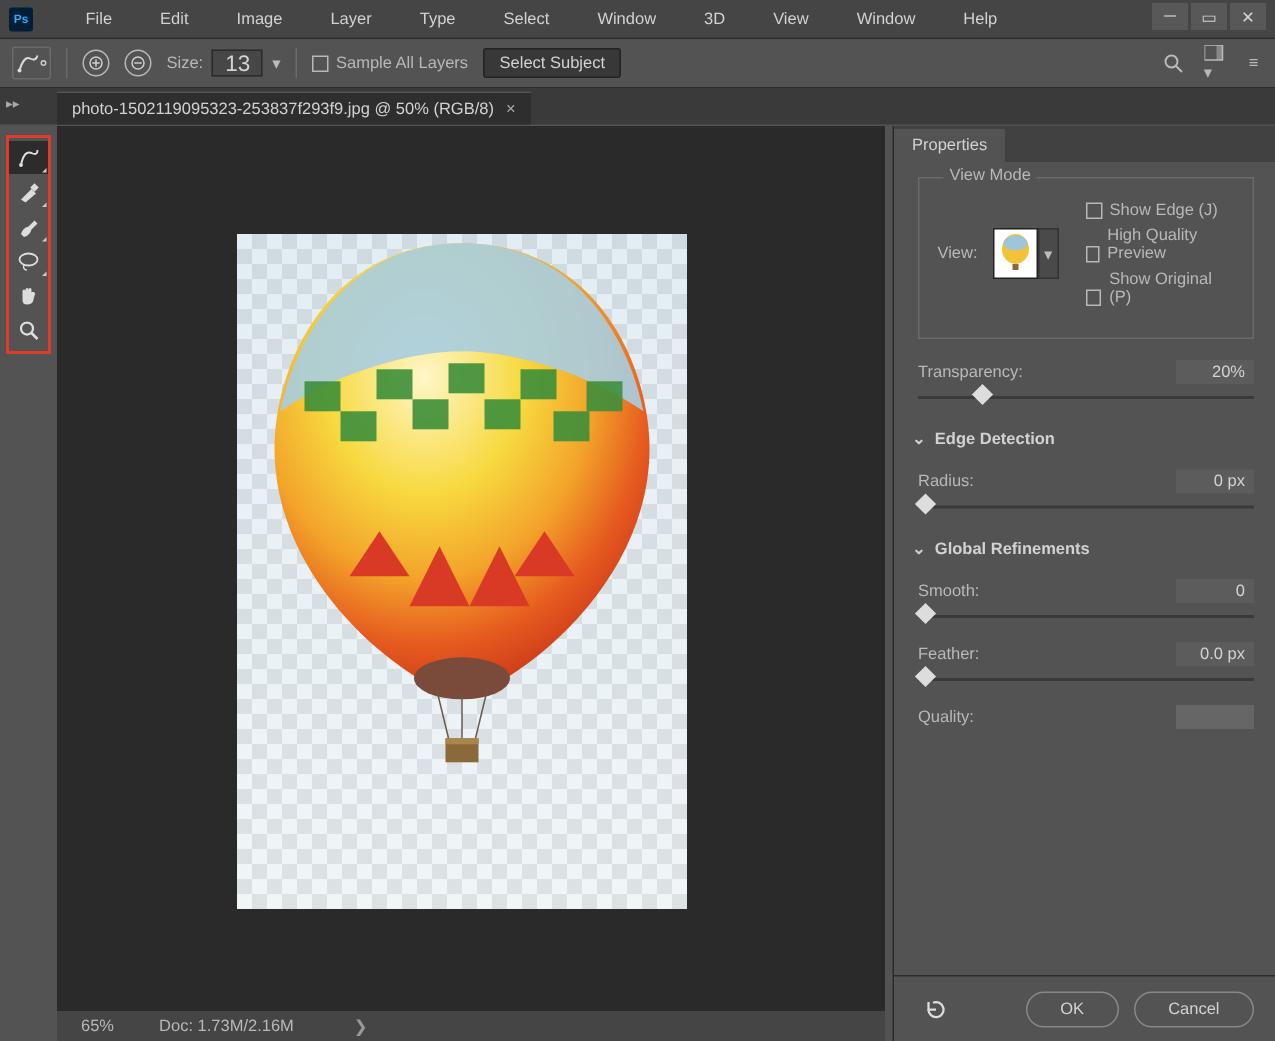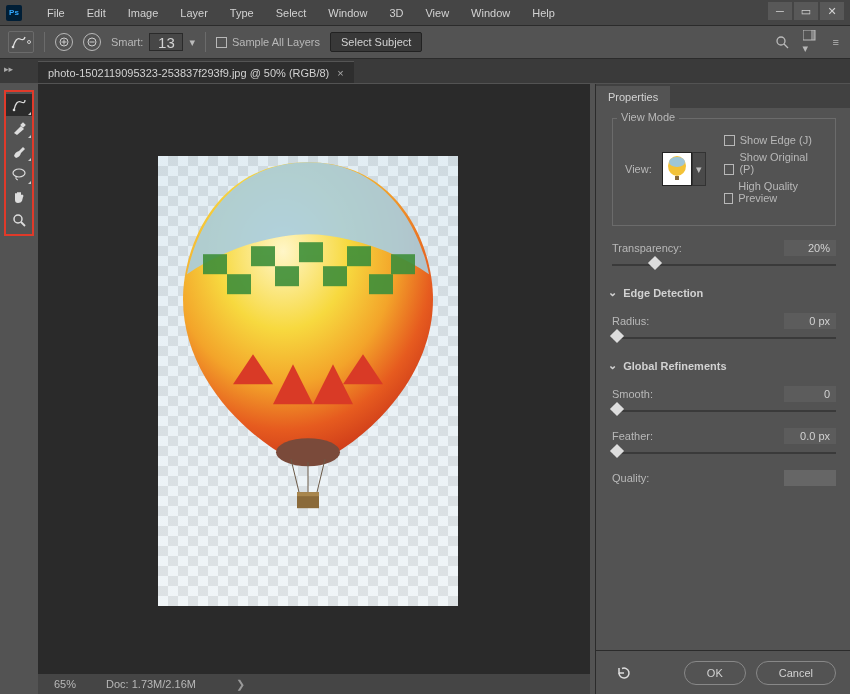--- a/index.html
+++ b/index.html
@@ -16,21 +16,21 @@
     --text-dim:#b8b8b8;
     --accent:#1473e6;
     --canvas-bg:#2a2a2a;
     --field:#474747;
     --field-light:#5c5c5c;
     --hl-red:#e03a2a;
   }
   *{box-sizing:border-box;font-family:"Segoe UI",Tahoma,Arial,sans-serif;}
   body{margin:0;width:850px;height:694px;background:var(--bg0);color:var(--text);font-size:11px;overflow:hidden;position:relative;}
   
-  .menubar{height:25px;background:var(--bg1);display:flex;align-items:center;gap:4px;padding:0 6px;}
+  .menubar{height:25px;background:var(--bg1);display:flex;align-items:center;gap:14px;padding:0 6px;}
   .ps-logo{width:16px;height:16px;background:#001e36;color:#31a8ff;font-weight:800;font-size:8px;display:flex;align-items:center;justify-content:center;border-radius:2px;margin-right:12px;}
   .menubar .mi{padding:4px 9px;color:var(--text);cursor:default;}
   .win-controls{position:absolute;right:6px;top:2px;display:flex;gap:2px;}
   .win-btn{width:24px;height:18px;background:var(--bg4);display:flex;align-items:center;justify-content:center;color:var(--text);}
   
   .optbar{height:34px;background:var(--bg0);border-top:1px solid var(--line);border-bottom:1px solid var(--line);display:flex;align-items:center;padding:0 8px;gap:10px;}
   .tool-thumb{width:26px;height:22px;border:1px solid var(--line2);border-radius:2px;display:flex;align-items:center;justify-content:center;}
   .tool-thumb .dot{width:4px;height:4px;border:1px solid #ccc;border-radius:50%;}
   .sep{width:1px;height:20px;background:var(--line2);}
   .circbtn{width:18px;height:18px;border:1px solid var(--text-dim);border-radius:50%;display:flex;align-items:center;justify-content:center;color:var(--text-dim);cursor:pointer;}
@@ -60,21 +60,21 @@
   .sky{position:absolute;inset:0;background:linear-gradient(#cfe2ec 0%,#d9e7ef 40%,#e6eef2 100%);opacity:.6;}
   .balloon{position:absolute;left:50%;top:46%;transform:translate(-50%,-58%);}
   .statusbar{position:absolute;left:38px;bottom:0;right:260px;height:20px;background:var(--bg1);display:flex;align-items:center;color:var(--text-dim);font-size:11px;gap:30px;padding-left:16px;}
   .statusbar .chev{margin-left:10px;color:#999;}
   
   .rpanel{position:absolute;right:0;top:84px;width:255px;bottom:0;background:var(--panel);border-left:1px solid var(--line);display:flex;flex-direction:column;font-size:11px;color:var(--text-dim);}
   .rpanel .tabs{height:24px;display:flex;align-items:flex-end;background:#414141;}
   .rpanel .ptab{height:22px;padding:0 12px;display:flex;align-items:center;background:var(--panel);color:var(--text);}
   .rpanel .body{flex:1;overflow:hidden;padding:10px 14px 0 16px;}
   .group-frame{border:1px solid var(--line2);padding:10px 12px 16px;margin-bottom:14px;position:relative;}
-  .group-frame .gtitle{position:absolute;top:-8px;left:4px;background:var(--panel);padding:0 4px;}
+  .group-frame .gtitle{position:absolute;top:-8px;left:16px;background:var(--panel);padding:0 4px;}
   .viewrow{display:flex;align-items:center;gap:10px;}
   .view-thumb{width:30px;height:34px;background:#fff;border:1px solid #222;display:flex;align-items:center;justify-content:center;}
   .view-thumb svg{width:22px;height:28px;}
   .dd-caret{width:14px;height:34px;border:1px solid #333;background:#4a4a4a;display:flex;align-items:center;justify-content:center;color:#bbb;}
   .chkline{display:flex;align-items:flex-end;margin:5px 0;}
   .val-field{width:52px;height:16px;background:var(--field-light);text-align:right;padding-right:6px;color:var(--text);display:flex;align-items:center;justify-content:flex-end;}
   .slider{position:relative;height:14px;margin-top:2px;}
   .slider .track{position:absolute;left:0;right:0;top:6px;height:2px;background:#3a3a3a;}
   .slider .thumb{position:absolute;top:0;width:10px;height:10px;background:#ddd;transform:rotate(45deg);}
   .section-hdr{display:flex;align-items:center;gap:6px;color:var(--text);font-weight:600;margin:14px 0 14px -4px;}
@@ -124,21 +124,21 @@
         <line x1="2.5" y1="5" x2="7.5" y2="5" stroke="#ccc"></line>
       </svg>
   </div>
   <div class="circbtn">
     <svg width="10" height="10">
         <circle cx="5" cy="5" r="4" stroke="#ccc" fill="none"></circle>
         <line x1="2.5" y1="5" x2="7.5" y2="5" stroke="#ccc"></line>
       </svg>
   </div>
   <div class="size-field">
-    <span class="lbl">Smart:</span>
+    <span class="lbl">Size:</span>
     <input class="numbox" value="13" style="">
     <span style="color:#bbb;">▾</span>
   </div>
   <div class="sep"></div>
   <label class="lbl"><span class="chk"></span><span>Sample All Layers</span></label>
   <div class="btn-plain">Select Subject</div>
   <div class="right-icons">
     <span>
         <svg width="14" height="14">
           <circle cx="6" cy="6" r="4" stroke="#bbb" fill="none" stroke-width="1.3"></circle>
@@ -286,25 +286,25 @@
           </div>
           <div class="dd-caret">▾</div>
         </div>
         <div style="margin-left:8px">
           <div class="chkline">
               <span class="chk"></span>
               <span>Show Edge (J)</span>
             </div>
           <div class="chkline">
               <span class="chk"></span>
-              <span>Show Original (P)</span>
+              <span>High Quality Preview</span>
             </div>
           <div class="chkline">
               <span class="chk"></span>
-              <span>High Quality Preview</span>
+              <span>Show Original (P)</span>
             </div>
         </div>
       </div>
     </div>
 
     <div class="prop-row">
       <span>Transparency:</span>
       <span class="val-field">20%</span>
     </div>
     <div class="slider">

